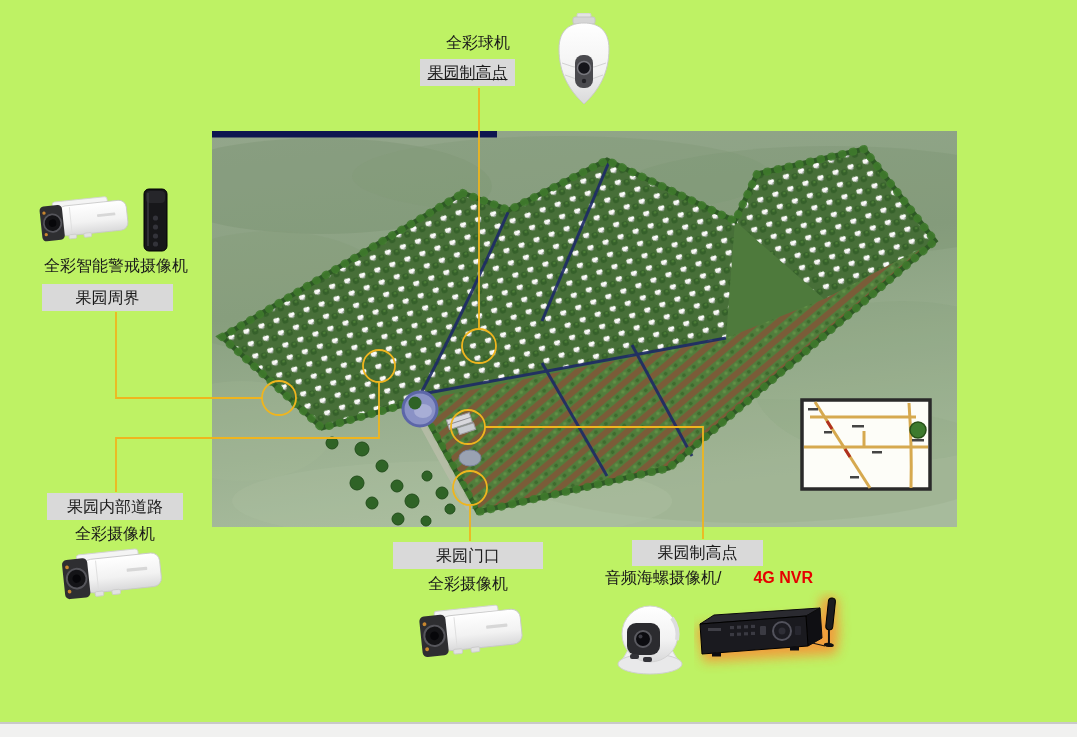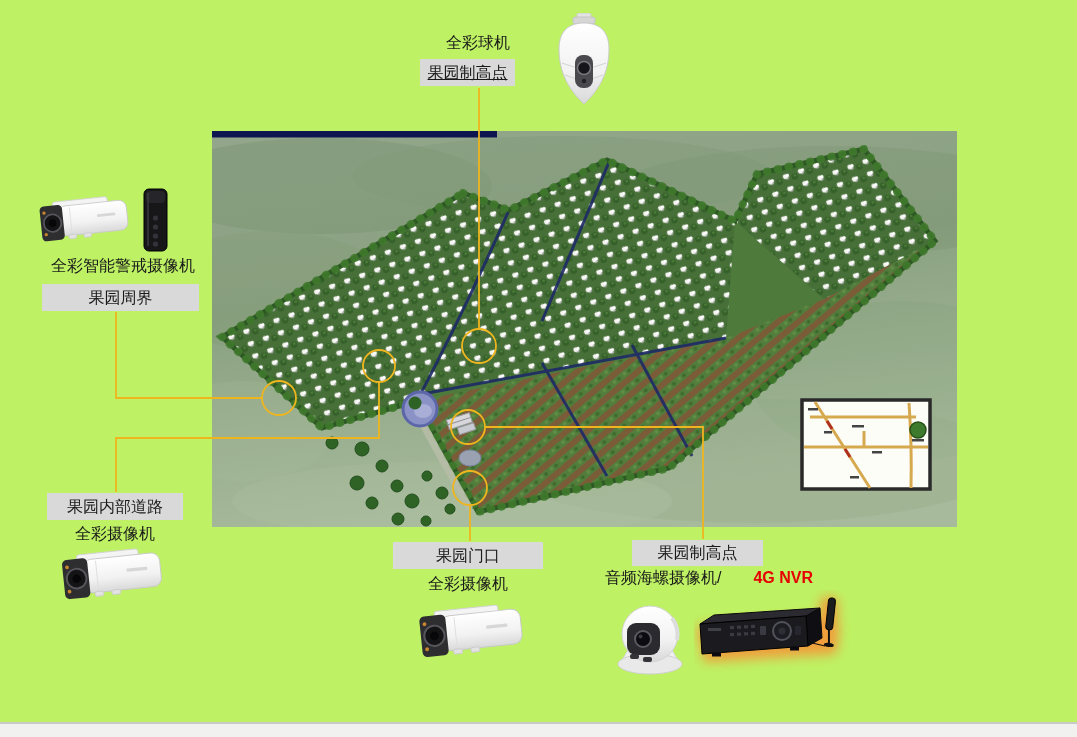--- a/index.html
+++ b/index.html
@@ -190,22 +190,22 @@
     </svg>
   <svg class="abs devsvg" style="left:142px;top:188px;" width="27" height="64" viewBox="0 0 27 64">
     <rect x="2" y="1" width="23" height="62" rx="5" fill="#17171a" stroke="#000000"></rect>
     <rect x="4" y="3" width="19" height="12" rx="4" fill="#26262a"></rect>
     <circle cx="13.5" cy="30" r="2.6" fill="#33333a"></circle>
       <circle cx="13.5" cy="39" r="2.6" fill="#33333a"></circle>
     <circle cx="13.5" cy="48" r="2.6" fill="#33333a"></circle>
       <circle cx="13.5" cy="56" r="2.6" fill="#33333a"></circle>
     <line x1="6" y1="5" x2="6" y2="58" stroke="#3a3a40" stroke-width="1.5"></line>
   </svg>
-  <div class="abs dev-label" style="left:36px;top:256px;width:174px;">全彩智能警戒摄像机</div>
-  <div class="abs loc-box" style="left:42px;top:284px;width:157px;">果园周界</div>
+  <div class="abs dev-label" style="left:29px;top:256px;width:174px;">全彩智能警戒摄像机</div>
+  <div class="abs loc-box" style="left:42px;top:284px;width:131px;">果园周界</div>
 
   <div class="abs loc-box" style="left:47px;top:493px;width:136px;">果园内部道路</div>
   <div class="abs dev-label" style="left:47px;top:524px;width:136px;">全彩摄像机</div>
   <svg class="abs devsvg" style="left:52px;top:544px;" width="120" height="60" viewBox="0 0 120 64">
       <use href="#bullet-cam"></use>
     </svg>
 
   <div class="abs loc-box" style="left:393px;top:542px;width:150px;">果园门口</div>
   <div class="abs dev-label" style="left:393px;top:574px;width:150px;">全彩摄像机</div>
   <svg class="abs devsvg" style="left:412px;top:600px;" width="118" height="62" viewBox="0 0 120 64">

